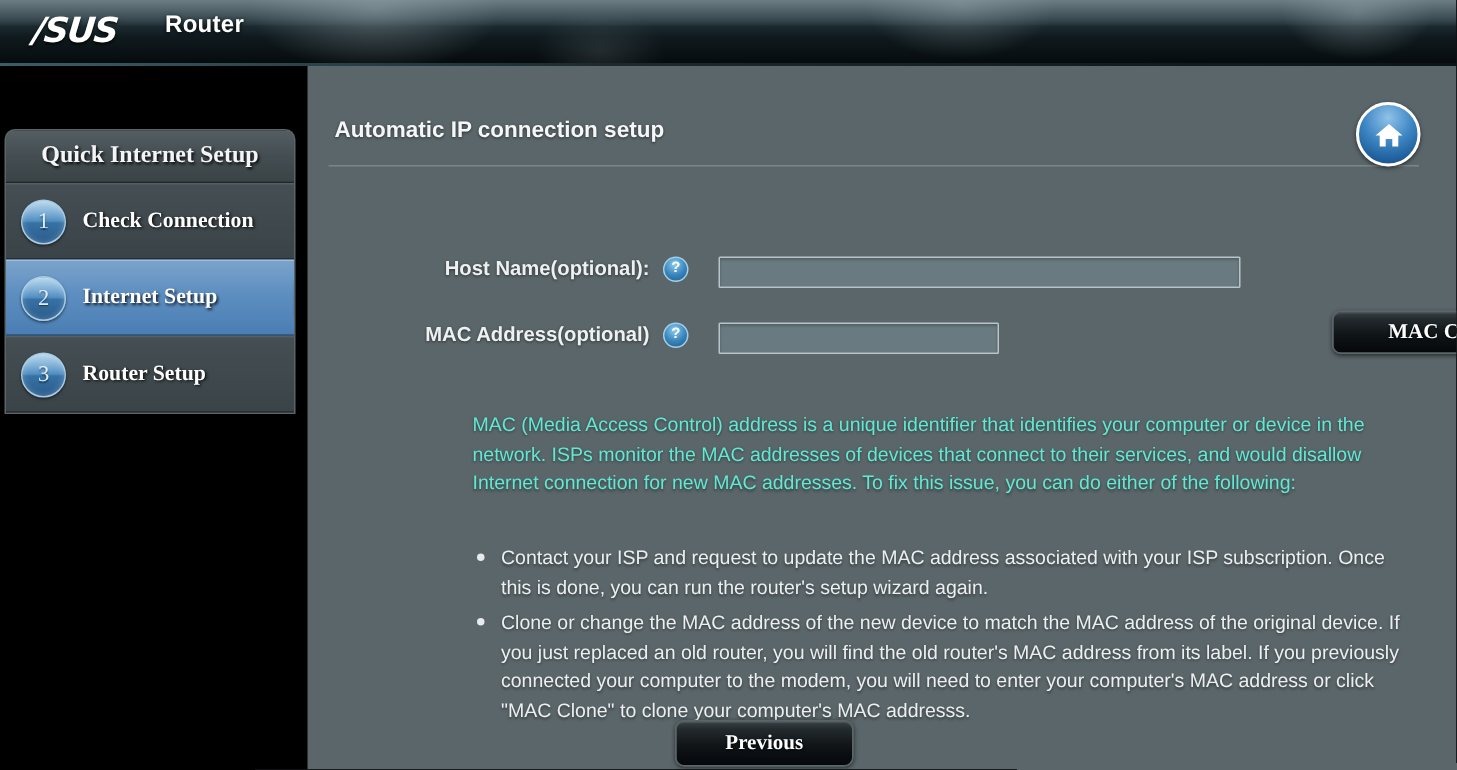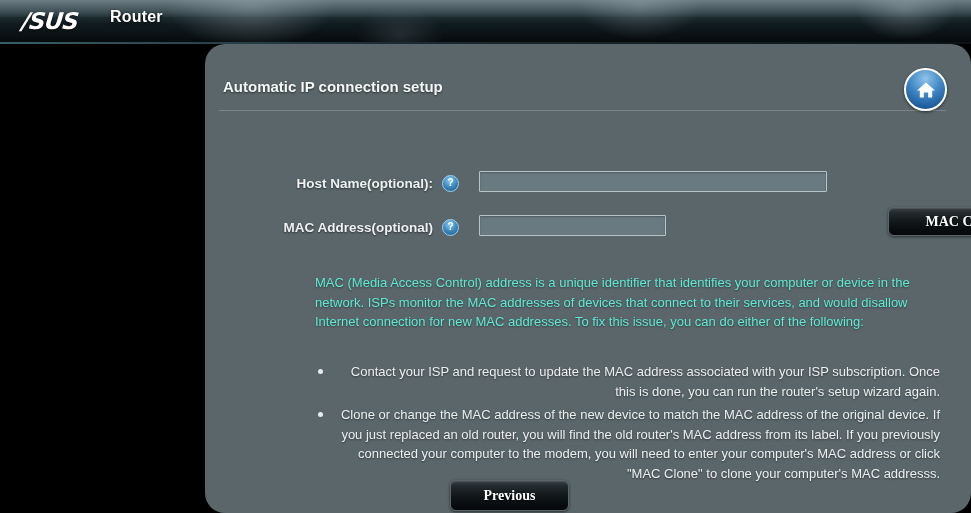--- a/index.html
+++ b/index.html
@@ -152,21 +152,20 @@
     filter: drop-shadow(1px 1px 1px rgba(0,0,0,0.6));
   }
 
   
   .content {
     position: absolute;
     left: 205px; top: 44px;
     width: 766px;
     height: 469px;
     background: #5b666a;
-    border-radius: 20px;
   }
   .content-title {
     position: absolute;
     left: 18px; top: 34px;
     font-size: 15px;
     font-weight: bold;
     color: #f4f6f7;
     text-shadow: 0 1px 2px rgba(0,0,0,0.55);
   }
   .title-rule {
@@ -190,21 +189,20 @@
     justify-content: center;
     cursor: pointer;
   }
   .home-btn svg { display: block; }
 
   
   .form-area { position: absolute; left: 0; top: 0; width: 766px; height: 469px; }
   .field-row {
     position: absolute;
     display: flex;
-    align-items: center;
     height: 24px;
   }
   .field-label {
     font-size: 13.5px;
     font-weight: bold;
     color: #eef1f2;
     text-shadow: 0 1px 2px rgba(0,0,0,0.55);
     text-align: right;
   }
   .help-icon {
@@ -267,21 +265,20 @@
     position: absolute;
     left: 110px; top: 318px;
     width: 625px;
     margin: 0;
     padding: 0;
     list-style: none;
     font-size: 13px;
     line-height: 19.5px;
     color: #eceff0;
     text-shadow: 0 1px 2px rgba(0,0,0,0.45);
-    text-align: right;
   }
   .bullets li {
     position: relative;
     padding-left: 19px;
     margin-bottom: 4px;
   }
   .bullets li::before {
     content: "";
     position: absolute;
     left: 3px; top: 7px;
@@ -305,20 +302,41 @@
 
 <div id="app">
 
   <div class="banner">
     <div class="banner-sheen"></div>
     <div class="asus-logo">/SUS</div>
     <div class="router-title">Router</div>
     <div class="banner-bottomline"></div>
   </div>
 
+  <div class="sidebar">
+    <div class="qis-panel">
+      <div class="qis-header">Quick Internet Setup</div>
+
+      <div class="step-row">
+        <div class="step-badge">1</div>
+        <div class="step-label">Check Connection</div>
+      </div>
+
+      <div class="step-row active">
+        <div class="step-badge">2</div>
+        <div class="step-label">Internet Setup</div>
+        <div class="step-arrow"></div>
+      </div>
+
+      <div class="step-row">
+        <div class="step-badge">3</div>
+        <div class="step-label">Router Setup</div>
+      </div>
+    </div>
+  </div>
 
   <div class="content">
     <div class="content-title">Automatic IP connection setup</div>
     <div class="title-rule"></div>
 
     <div class="home-btn">
       <svg width="22" height="20" viewBox="0 0 22 20">
         <path d="M11 2.6 L20 10.4 L17.2 10.4 L17.2 17.6 L13.2 17.6 L13.2 12.6 L8.8 12.6 L8.8 17.6 L4.8 17.6 L4.8 10.4 L2 10.4 Z" fill="#ffffff"></path>
       </svg>
     </div>

